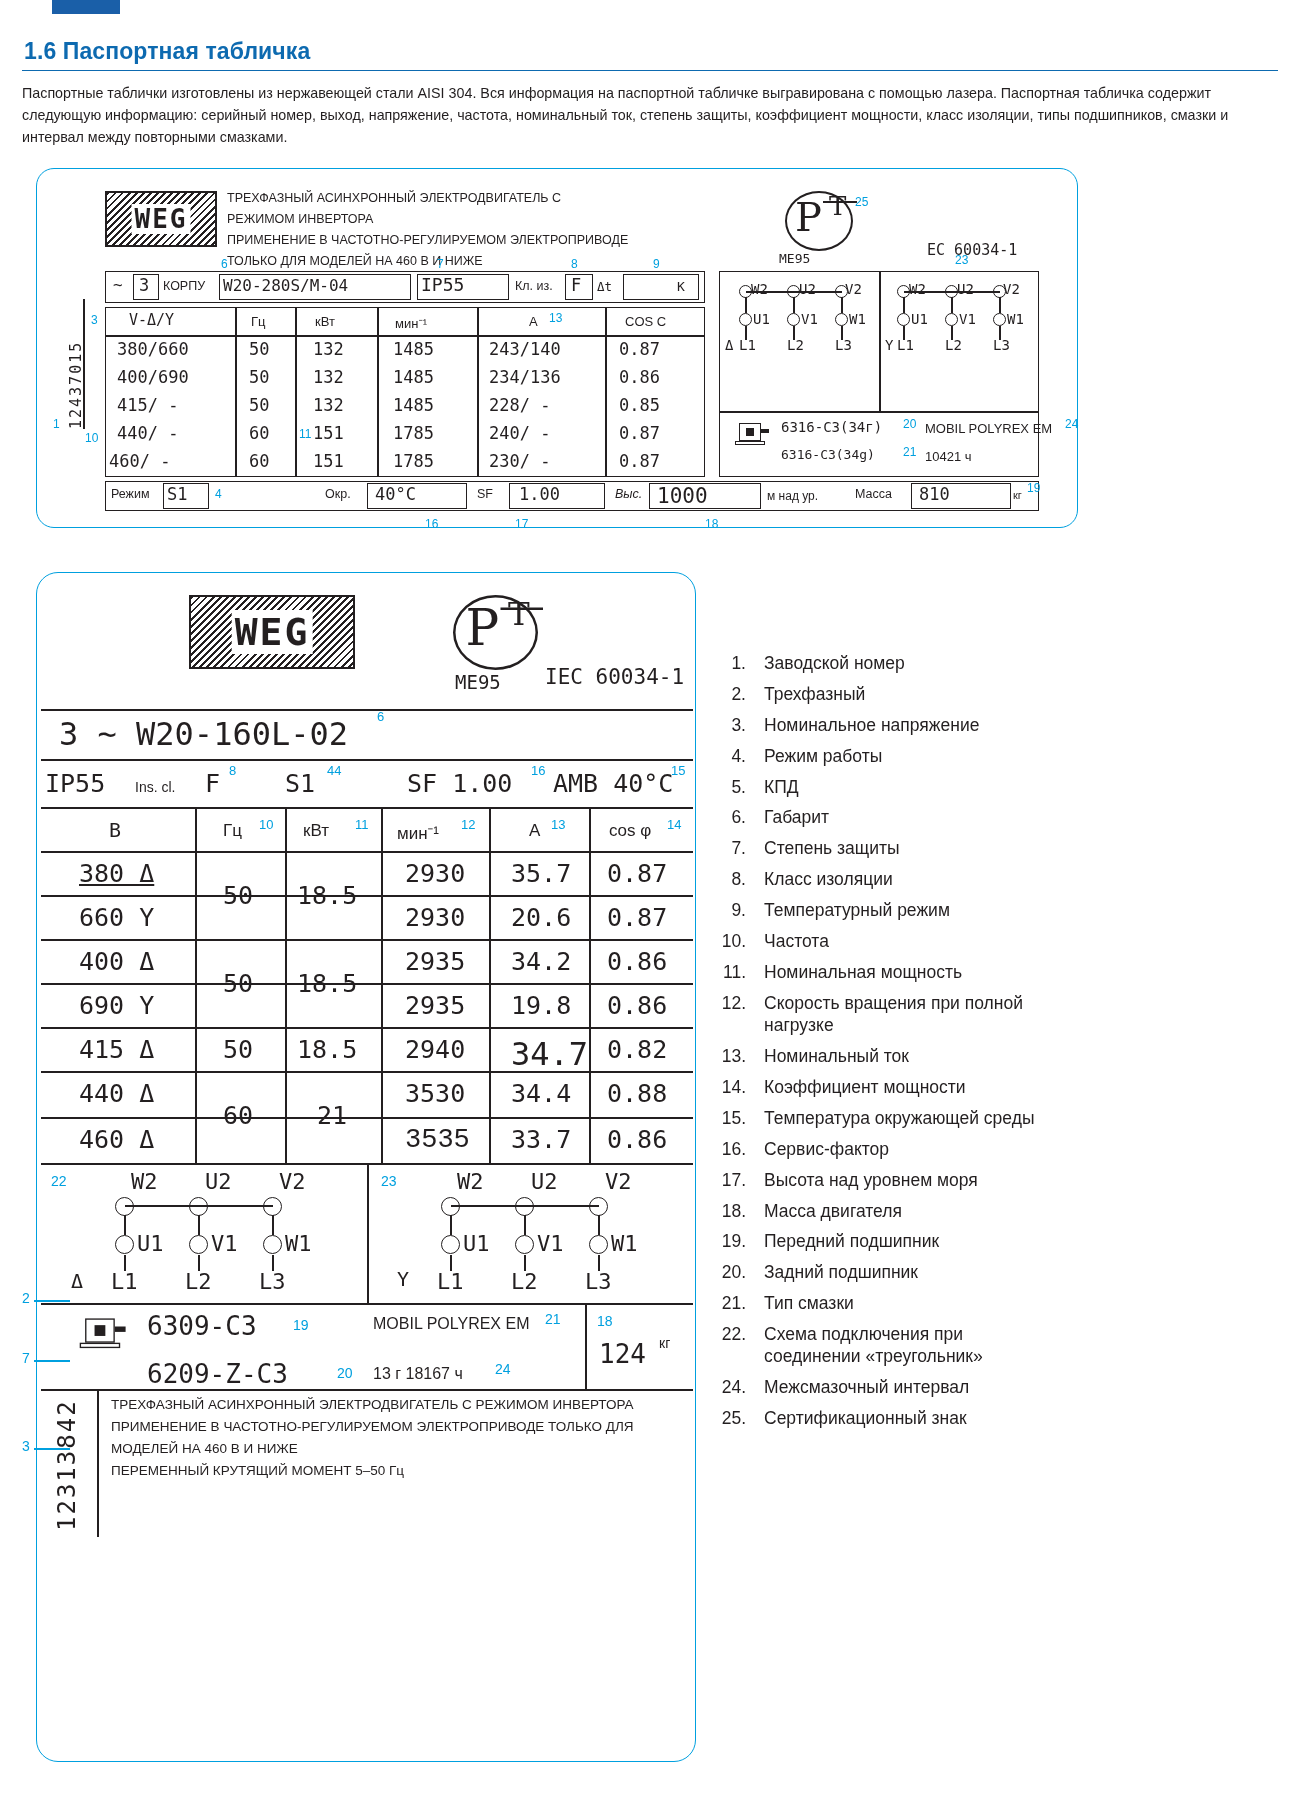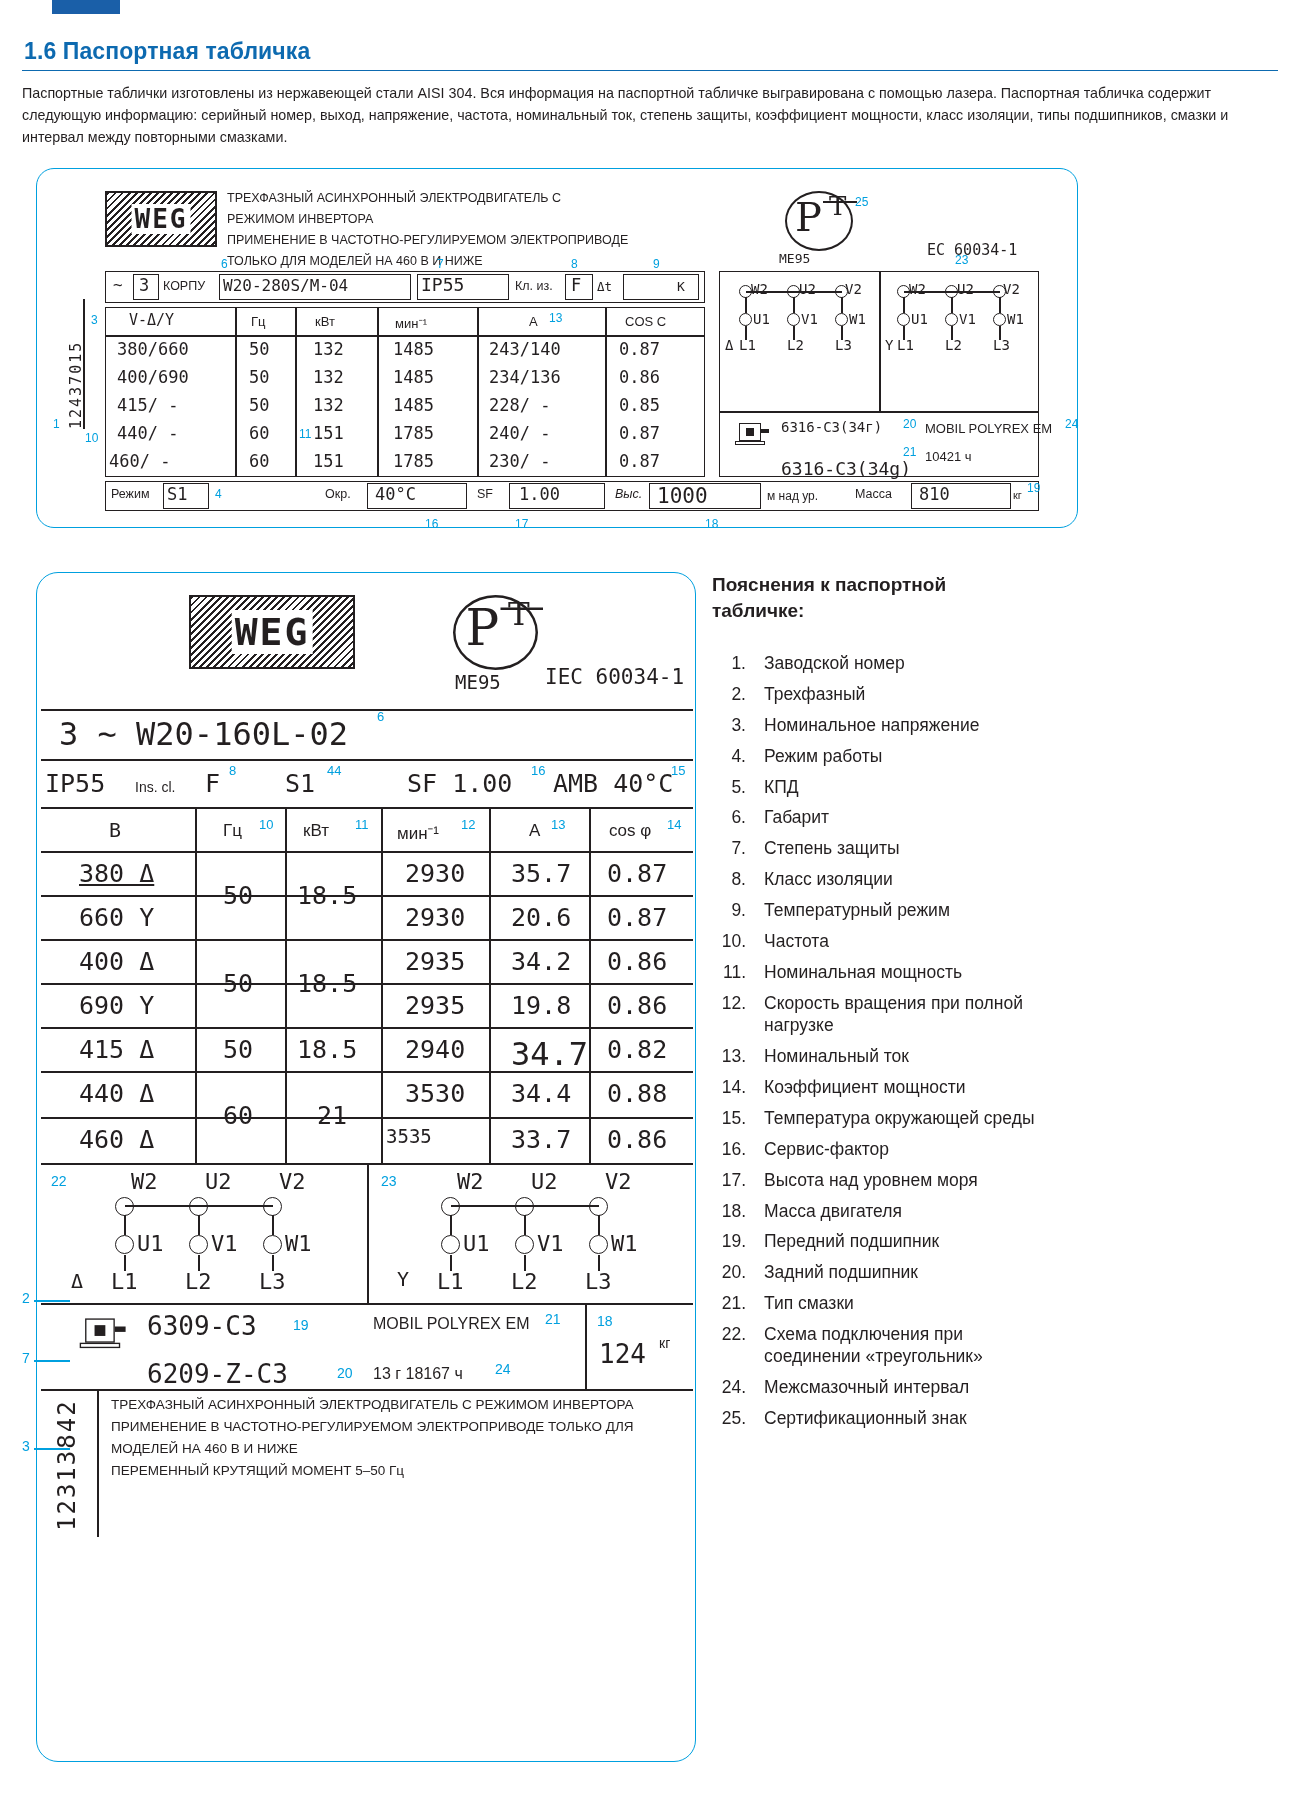--- a/index.html
+++ b/index.html
@@ -266,21 +266,21 @@
     <div class="txt mono" style="left:956px;top:168px;font-size:14px;">L3</div>
 
     <div class="motor" style="left:696px;top:250px;width:40px;height:30px;">
       <div class="body"></div>
         <div class="shaft"></div>
         <div class="base"></div>
         <div class="dot"></div>
     </div>
     <div class="txt mono" style="left:744px;top:250px;font-size:14px;">6316-C3(34г)</div>
     <div class="tinyblue" style="left:866px;top:248px;">20</div>
-    <div class="txt mono" style="left:744px;top:289px;font-size:18px;">6316-C3(34g)</div>
+    <div class="txt mono" style="left:744px;top:278px;font-size:13px;">6316-C3(34g)</div>
     <div class="tinyblue" style="left:866px;top:276px;">21</div>
     <div class="txt" style="left:888px;top:252px;font-size:13px;">MOBIL POLYREX EM</div>
     <div class="tinyblue" style="left:1028px;top:248px;">24</div>
     <div class="txt" style="left:888px;top:280px;font-size:13px;">10421 ч</div>
     <div class="tinyblue" style="left:966px;top:276px;"></div>
   </div>
 
   <div class="np2">
 
     <div class="weg-logo" style="left:152px;top:22px;width:166px;height:74px;">
@@ -372,21 +372,21 @@
     <div class="cell" style="left:570px;top:462px;font-size:25px;">0.82</div>
 
     <div class="cell" style="left:42px;top:506px;font-size:25px;">440 Δ</div>
     <div class="cell" style="left:186px;top:528px;font-size:25px;">60</div>
     <div class="cell" style="left:280px;top:528px;font-size:25px;">21</div>
     <div class="cell" style="left:368px;top:506px;font-size:25px;">3530</div>
     <div class="cell" style="left:474px;top:506px;font-size:25px;">34.4</div>
     <div class="cell" style="left:570px;top:506px;font-size:25px;">0.88</div>
 
     <div class="cell" style="left:42px;top:552px;font-size:25px;">460 Δ</div>
-    <div class="cell" style="left:349px;top:552px;font-size:19px;">3535</div>
+    <div class="cell" style="left:368px;top:552px;font-size:27px;font-family:Liberation Mono, monospace;">3535</div>
     <div class="cell" style="left:474px;top:552px;font-size:25px;">33.7</div>
     <div class="cell" style="left:570px;top:552px;font-size:25px;">0.86</div>
 
     <div class="vr" style="left:330px;top:590px;height:140px;"></div>
     <div class="hr" style="left:4px;top:730px;width:652px;"></div>
 
     <div class="tinyblue" style="left:14px;top:600px;font-size:14px;">22</div>
     <div class="txt mono" style="left:94px;top:596px;font-size:22px;">W2</div>
     <div class="txt mono" style="left:168px;top:596px;font-size:22px;">U2</div>
     <div class="txt mono" style="left:242px;top:596px;font-size:22px;">V2</div>
@@ -466,21 +466,20 @@
     <div class="txt" style="left:74px;top:890px;font-size:13.5px;">ПЕРЕМЕННЫЙ КРУТЯЩИЙ МОМЕНТ 5–50 Гц</div>
   </div>
 
   <div class="tinyblue" style="left:22px;top:1290px;font-size:14px;">2</div>
   <div class="hline" style="left:34px;top:1300px;width:36px;background:#00a0df;"></div>
   <div class="tinyblue" style="left:22px;top:1350px;font-size:14px;">7</div>
   <div class="hline" style="left:34px;top:1360px;width:36px;background:#00a0df;"></div>
   <div class="tinyblue" style="left:22px;top:1438px;font-size:14px;">3</div>
   <div class="hline" style="left:34px;top:1448px;width:36px;background:#00a0df;"></div>
 
-  <div class="legend-title">Пояснения к паспортной табличке:</div>
   <div class="legend">
     <div class="row">
         <span class="num">1.</span>
         <span class="lt">Заводской номер</span>
       </div>
     <div class="row">
         <span class="num">2.</span>
         <span class="lt">Трехфазный</span>
       </div>
     <div class="row">

